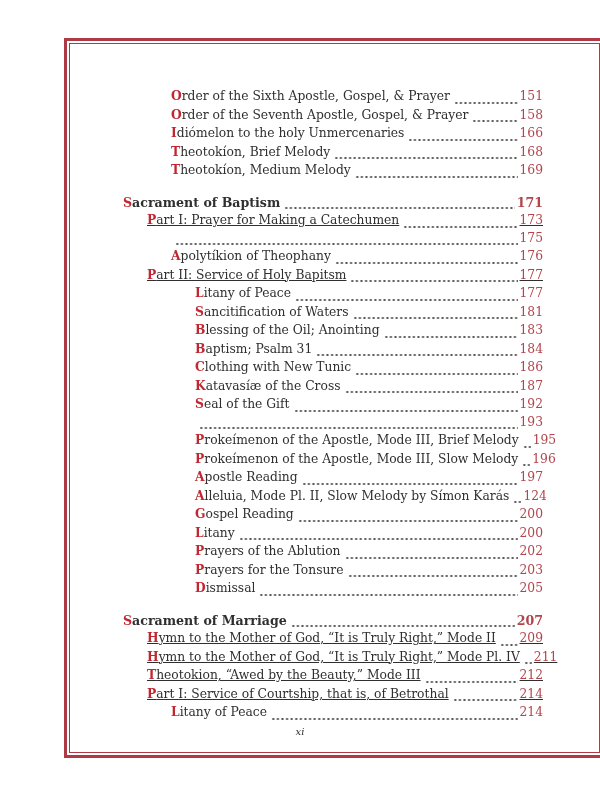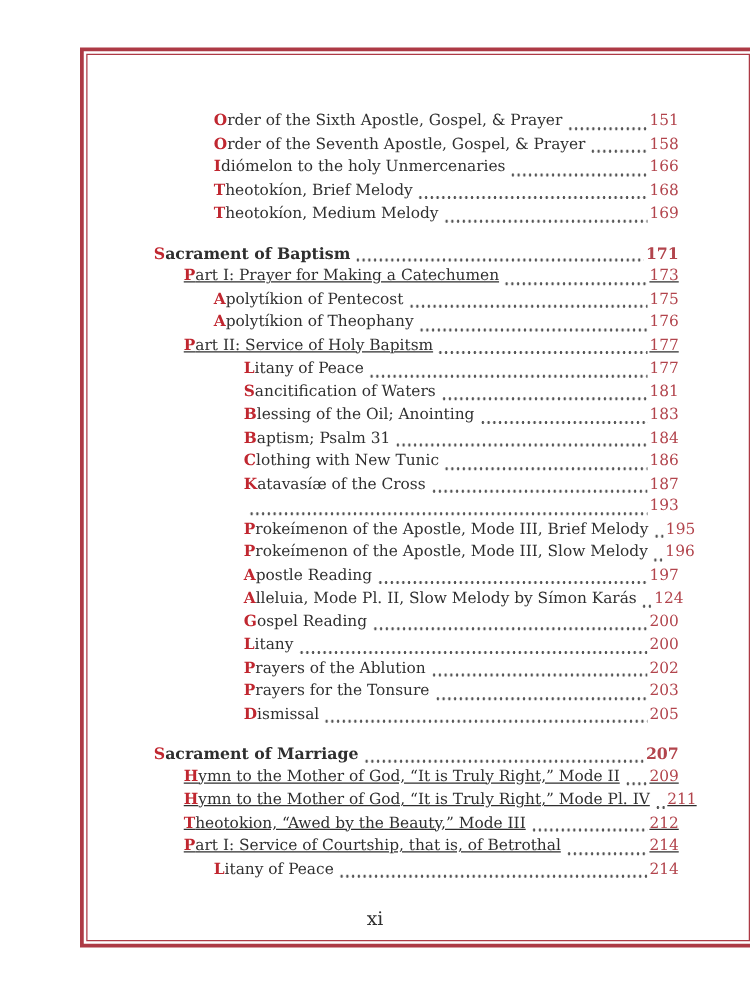--- a/index.html
+++ b/index.html
@@ -61,22 +61,23 @@
     background-position: left bottom;
     background-repeat: repeat-x;
     min-width: 8px;
   }
   .num { color: var(--num); flex: 0 0 auto; text-align: right; }
   .folio {
     position: absolute;
     top: 726px; left: 0;
     width: 600px;
     text-align: center;
-    font-size: 15px;
+    font-size: 10px;
     color: var(--ink);
+    font-style: italic;
   }
 </style>
 </head>
 <body>
 
 <div class="page">
   <div class="frame">
     <div class="frame-inner">
       <div class="toc" id="toc">
           <div class="row lvl2">
@@ -108,21 +109,20 @@
             <span class="title"><span class="lead">S</span><span>acrament of Baptism</span></span>
             <div class="leader"></div>
             <span class="num">171</span>
           </div>
           <div class="row lvl1">
             <span class="title"><span class="lead">P</span><span>art I: Prayer for Making a Catechumen</span></span>
             <div class="leader"></div>
             <span class="num">173</span>
           </div>
           <div class="row lvl2">
-            <span class="title"><span class="lead">A</span><span>polytíkion of Pentecost</span></span>
             <div class="leader"></div>
             <span class="num">175</span>
           </div>
           <div class="row lvl2">
             <span class="title"><span class="lead">A</span><span>polytíkion of Theophany</span></span>
             <div class="leader"></div>
             <span class="num">176</span>
           </div>
           <div class="row lvl1">
             <span class="title"><span class="lead">P</span><span>art II: Service of Holy Bapitsm</span></span>
@@ -151,20 +151,25 @@
           </div>
           <div class="row lvl3">
             <span class="title"><span class="lead">C</span><span>lothing with New Tunic</span></span>
             <div class="leader"></div>
             <span class="num">186</span>
           </div>
           <div class="row lvl3">
             <span class="title"><span class="lead">K</span><span>atavasíæ of the Cross</span></span>
             <div class="leader"></div>
             <span class="num">187</span>
+          </div>
+          <div class="row lvl3">
+            <span class="title"><span class="lead">S</span><span>eal of the Gift</span></span>
+            <div class="leader"></div>
+            <span class="num">192</span>
           </div>
           <div class="row lvl3">
             <div class="leader"></div>
             <span class="num">193</span>
           </div>
           <div class="row lvl3">
             <span class="title"><span class="lead">P</span><span>rokeímenon of the Apostle, Mode III, Brief Melody</span></span>
             <div class="leader"></div>
             <span class="num">195</span>
           </div>

